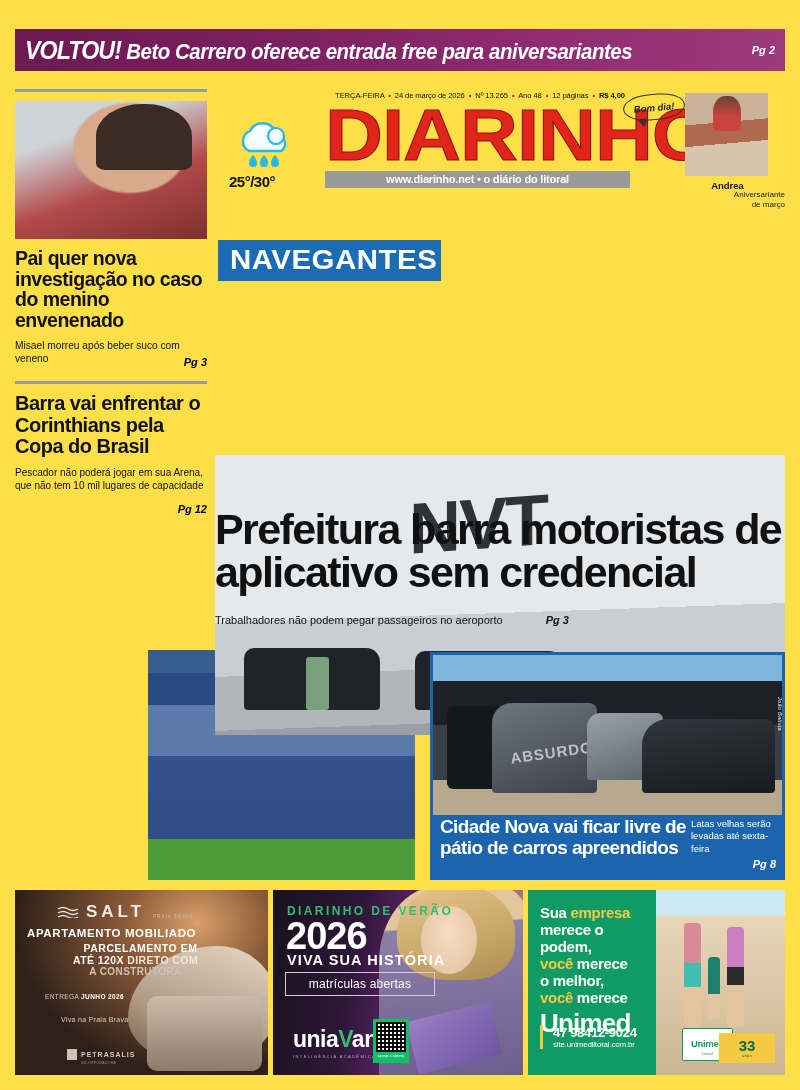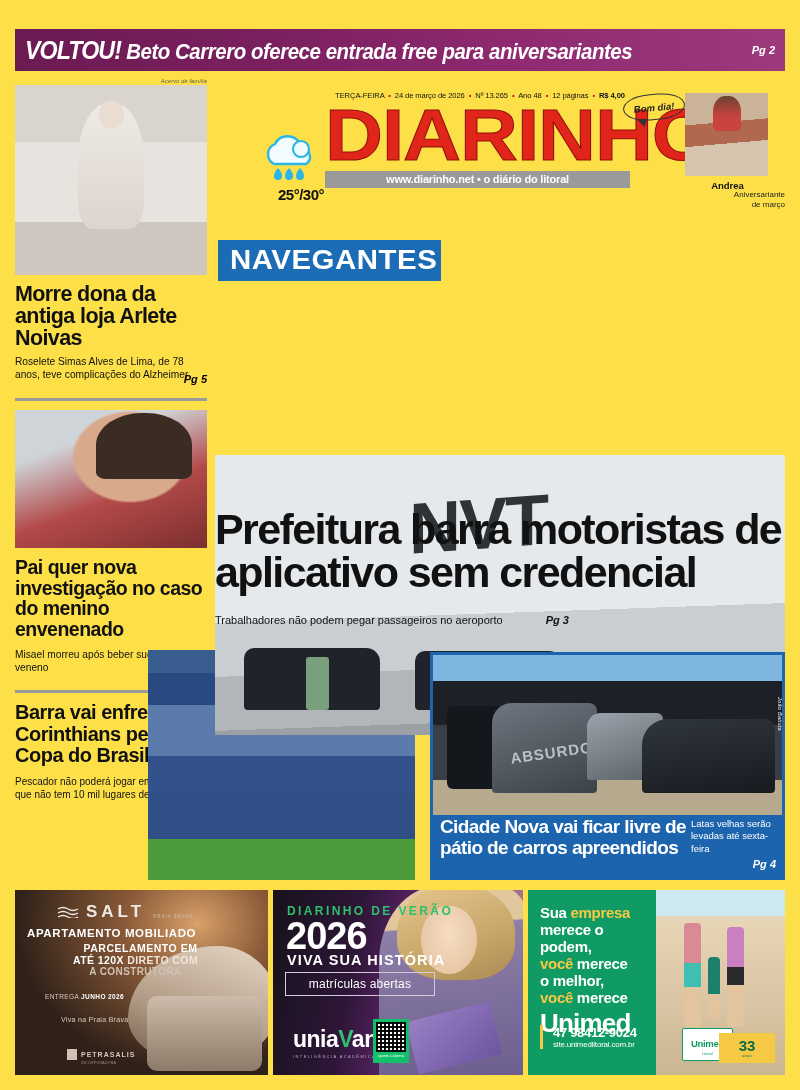--- a/index.html
+++ b/index.html
@@ -74,21 +74,21 @@
     -webkit-text-stroke:1px #8d1109;
     text-align:left;
   }
   .logo-bar {
     background:#9a9a9a; margin-top:3px; height:17px;
     display:flex; align-items:center; justify-content:center;
   }
   .logo-bar span { color:#fff; font-size:11px; font-weight:bold; letter-spacing:-0.2px; }
 
   
-  .weather { position:absolute; left:14px; top:46px; width:95px; text-align:right; }
+  .weather { position:absolute; left:14px; top:33px; width:95px; text-align:left; }
   .wtemp { font-size:15px; font-weight:bold; color:#111; margin-top:2px; letter-spacing:-0.5px;}
 
   
   .bomdia {
     position:absolute; left:408px; top:6px; width:62px; height:26px;
     border:1.2px solid #333; border-radius:50%/60%;
     display:flex; align-items:center; justify-content:center;
     transform: rotate(-5deg);
   }
   .bomdia span { font-size:9.5px; font-style:italic; font-weight:bold; color:#222; }
@@ -322,27 +322,20 @@
   <div class="topbar">
     <div class="topbar-text">
       <span class="lead">VOLTOU!</span>
       <span>Beto Carrero oferece entrada free para aniversariantes</span>
     </div>
     <div class="topbar-pg">Pg 2</div>
   </div>
 
   <div class="col-left">
 
-    <div>
-      <div class="credit-top">Acervo de família</div>
-      <div class="photo ph-lady" style="height:190px;"></div>
-      <div class="hl-1">Morre dona da antiga loja Arlete Noivas</div>
-      <div class="sub-1">Roselete Simas Alves de Lima, de 78 anos, teve complicações do Alzheimer</div>
-      <div class="pg-right"><span class="pgref">Pg 5</span></div>
-    </div>
 
     <div class="rule"></div>
 
     <div style="position:relative;">
       <div class="vcredit" style="left:-1px; top:2px;">Arquivo/Reprodução</div>
       <div class="photo ph-boy" style="height:138px;"></div>
       <div class="hl-2">Pai quer nova investigação no caso do menino envenenado</div>
       <div class="sub-2">Misael morreu após beber suco com veneno</div>
       <div class="pg-right"><span class="pgref">Pg 3</span></div>
     </div>
@@ -435,21 +428,21 @@
       <div style="position:absolute;left:4%;bottom:16%;width:24%;height:52%;background:#14171c;border-radius:6px;"></div>
       <div style="position:absolute;left:17%;bottom:14%;width:30%;height:56%;background:linear-gradient(160deg,#6d757e,#3c4249);border-radius:20px 8px 4px 4px;"></div>
       <div style="position:absolute;left:22%;bottom:34%;color:#cdd3d8;font-size:15px;font-weight:bold;letter-spacing:1px;transform:rotate(-8deg);opacity:.85;">ABSURDO</div>
       <div style="position:absolute;left:44%;bottom:22%;width:22%;height:42%;background:linear-gradient(160deg,#9aa3ab,#5b6269);border-radius:14px 6px 3px 3px;"></div>
       <div style="position:absolute;left:60%;bottom:14%;width:38%;height:46%;background:linear-gradient(170deg,#30363d,#171b20);border-radius:26px 10px 4px 4px;"></div>
     </div>
 
     <div class="cn-head">Cidade Nova vai ficar livre de pátio de carros apreendidos</div>
     <div class="cn-side">
       <span>Latas velhas serão levadas até sexta-feira</span>
-      <span class="pgref">Pg 4</span>
+      <span class="pgref">Pg 8</span>
     </div>
   </div>
 
   <div class="ads">
 
     <div class="ad ad-salt">
       <div class="salt-bg"></div>
       <div class="salt-drape"></div>
       <div class="salt-pillow"></div>
       <div class="salt-logo">

